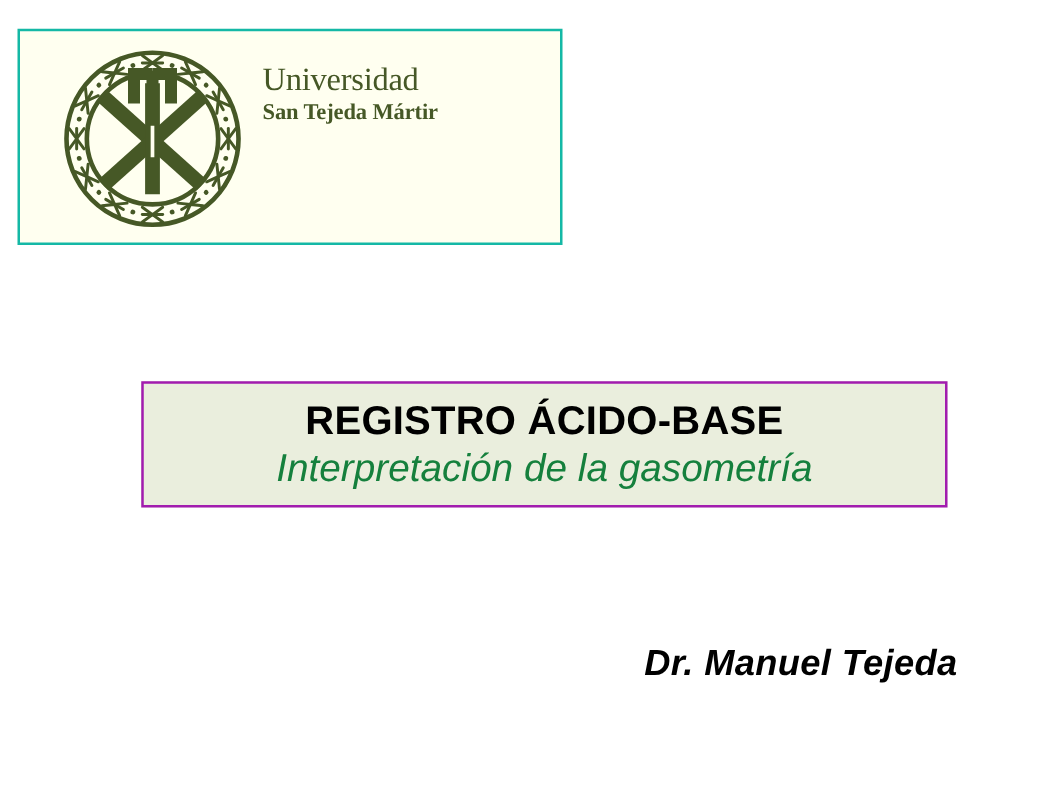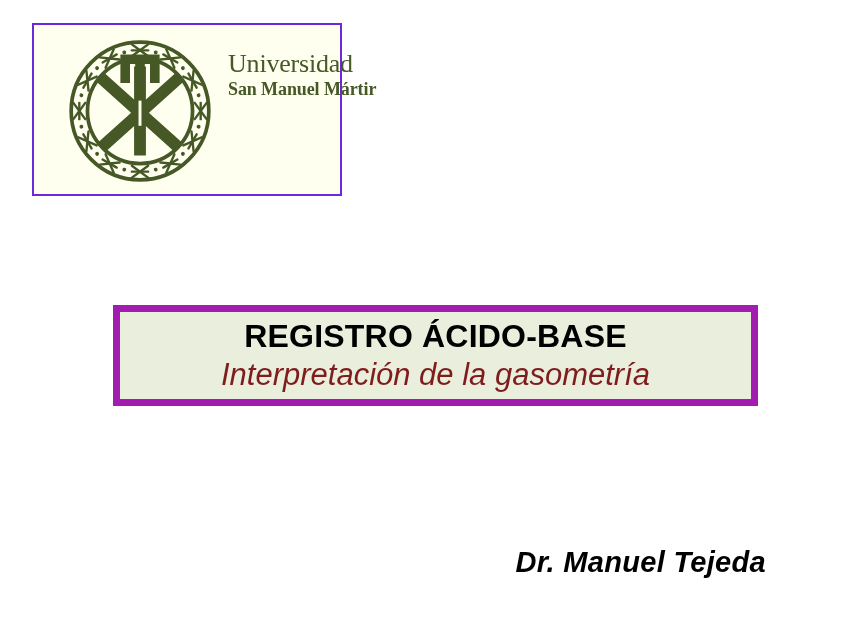--- a/index.html
+++ b/index.html
@@ -19,27 +19,27 @@
     position: absolute;
     left: 0; top: 0;
     width: 848px;
     height: 636px;
     background: #ffffff;
   }
 
   
   #logo-box {
     position: absolute;
-    left: 32px;
+    left: 14px;
     top: 23px;
-    width: 310px;
+    width: 436px;
     height: 173px;
     box-sizing: border-box;
     background: #fffff0;
-    border: 2px solid #6d28d9;
+    border: 2px solid #14b8a6;
     display: flex;
     align-items: center;
   }
 
   #logo-emblem {
     position: absolute;
     left: 32px;
     top: 12px;
     width: 148px;
     height: 148px;
@@ -71,51 +71,51 @@
 
   
   #title-box {
     position: absolute;
     left: 113px;
     top: 305px;
     width: 645px;
     height: 101px;
     box-sizing: border-box;
     background: #eaeedd;
-    border: 7px solid #a21caf;
+    border: 2px solid #a21caf;
     display: flex;
     flex-direction: column;
     align-items: center;
     justify-content: center;
   }
   #title-main {
     font-size: 32px;
     font-weight: bold;
     color: #000000;
     letter-spacing: 0.2px;
     text-align: center;
     line-height: 1.1;
     white-space: nowrap;
   }
   #title-sub {
     font-size: 31px;
     font-style: italic;
     font-weight: normal;
-    color: #7f1d1d;
+    color: #15803d;
     text-align: center;
     line-height: 1.15;
     margin-top: 3px;
     white-space: nowrap;
   }
 
   
   #author {
     position: absolute;
     left: 0;
-    top: 546px;
+    top: 515px;
     width: 766px;
     text-align: right;
     font-size: 29px;
     font-weight: bold;
     font-style: italic;
     color: #000000;
     letter-spacing: 0.3px;
     white-space: nowrap;
   }
 </style>
@@ -226,21 +226,21 @@
         </g>
 
         <g stroke="#fffff0" stroke-width="4" fill="none">
           <line x1="100" y1="86" x2="100" y2="120"></line>
         </g>
       </svg>
     </div>
 
     <div id="logo-wordmark">
       <div class="wm-line">Universidad</div>
-      <div class="wm-sub">San Manuel Mártir</div>
+      <div class="wm-sub">San Tejeda Mártir</div>
     </div>
 
   </div>
 
   <div id="title-box">
     <div id="title-main">REGISTRO ÁCIDO-BASE</div>
     <div id="title-sub">Interpretación de la gasometría</div>
   </div>
 
   <div id="author">Dr. Manuel Tejeda</div>

